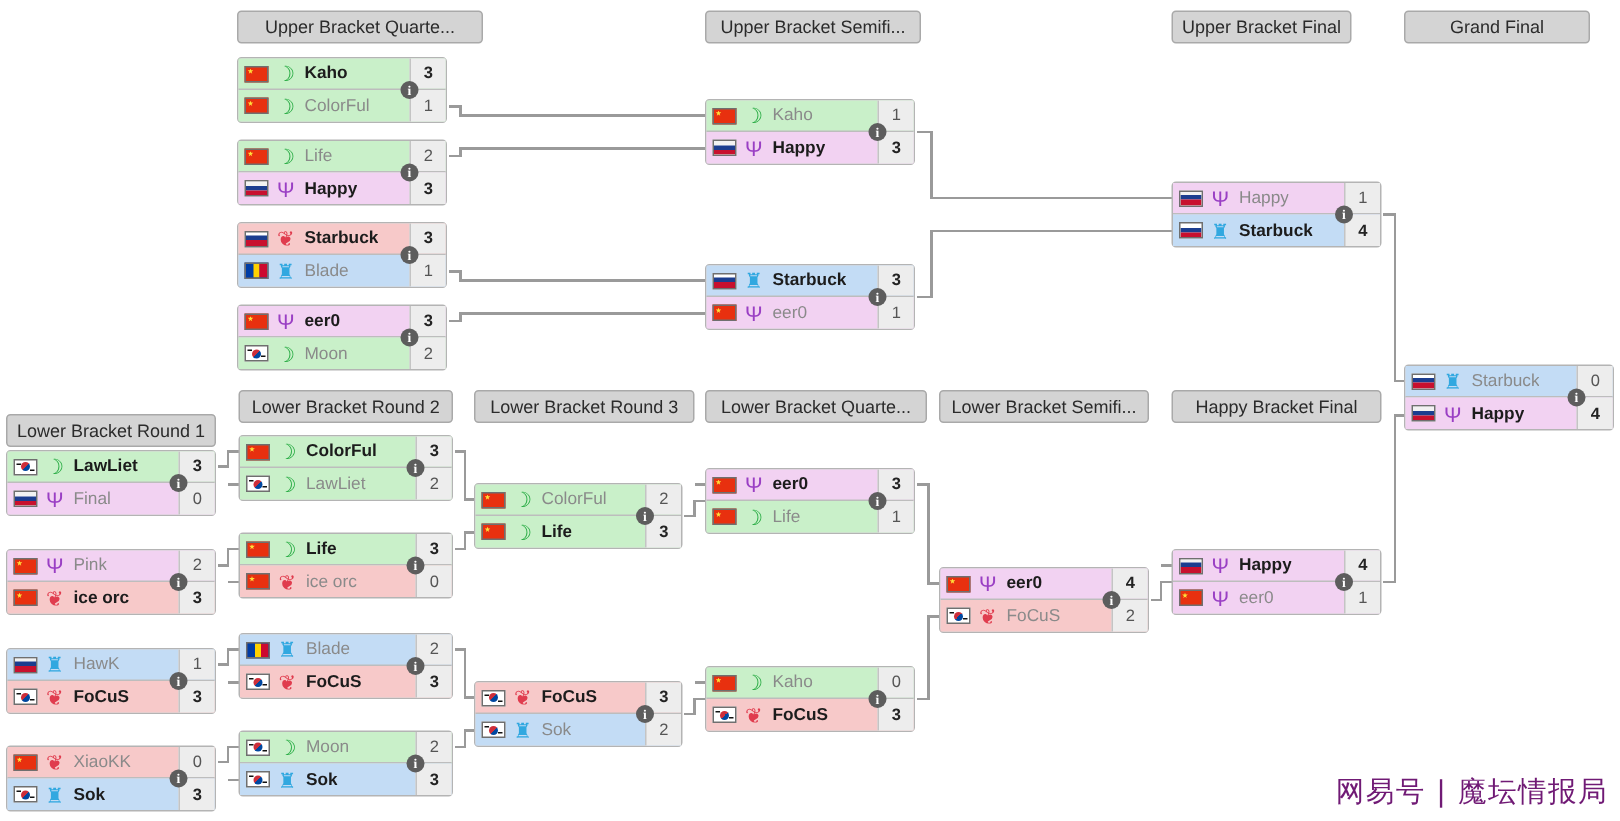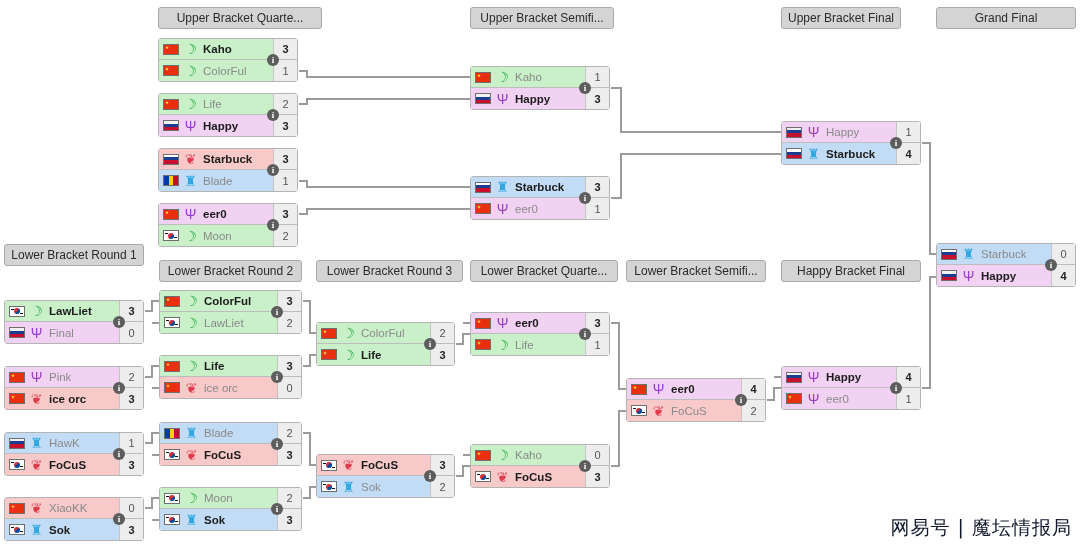--- a/index.html
+++ b/index.html
@@ -187,21 +187,21 @@
   }
 
   
   .lines { position: absolute; left: 0; top: 0; width: 1080px; height: 547px; pointer-events: none; }
 
   
   #watermark {
     position: absolute;
     right: 8px; bottom: 6px;
     font-size: 19px;
-    color: #0f172a;
+    color: #701a75;
     letter-spacing: 1px;
     white-space: nowrap;
     font-family: "DejaVu Sans", sans-serif;
   }
 </style>
 </head>
 <body>
 
 <div id="bracket-root">
 
@@ -248,22 +248,22 @@
       <path d="M767 400 L774 400 L774 388 L781 388"></path>
 
       <path d="M774 377 L781 377"></path>
     </g>
   </svg>
 
   <div id="headers-layer">
       <div class="round-header" style="left: 158px; top: 7px; width: 164px;">Upper Bracket Quarte...</div>
       <div class="round-header" style="left: 470px; top: 7px; width: 144px;">Upper Bracket Semifi...</div>
       <div class="round-header" style="left: 781px; top: 7px; width: 120px;">Upper Bracket Final</div>
-      <div class="round-header" style="left: 936px; top: 7px; width: 140px; text-align: center;">Grand Final</div>
-      <div class="round-header" style="left: 4px; top: 244px; width: 140px;">Lower Bracket Round 1</div>
+      <div class="round-header" style="left: 936px; top: 7px; width: 124px; text-align: center;">Grand Final</div>
+      <div class="round-header" style="left: 4px; top: 276px; width: 140px;">Lower Bracket Round 1</div>
       <div class="round-header" style="left: 159px; top: 260px; width: 143px;">Lower Bracket Round 2</div>
       <div class="round-header" style="left: 316px; top: 260px; width: 147px;">Lower Bracket Round 3</div>
       <div class="round-header" style="left: 470px; top: 260px; width: 148px;">Lower Bracket Quarte...</div>
       <div class="round-header" style="left: 626px; top: 260px; width: 140px; text-align: center;">Lower Bracket Semifi...</div>
       <div class="round-header" style="left: 781px; top: 260px; width: 140px;">Happy Bracket Final</div>
     </div>
   <div id="matches-layer">
       <div class="match" style="left: 158px; top: 38px; width: 140px;">
         <div class="row first bg-ne win">
           <div class="cell-main">

